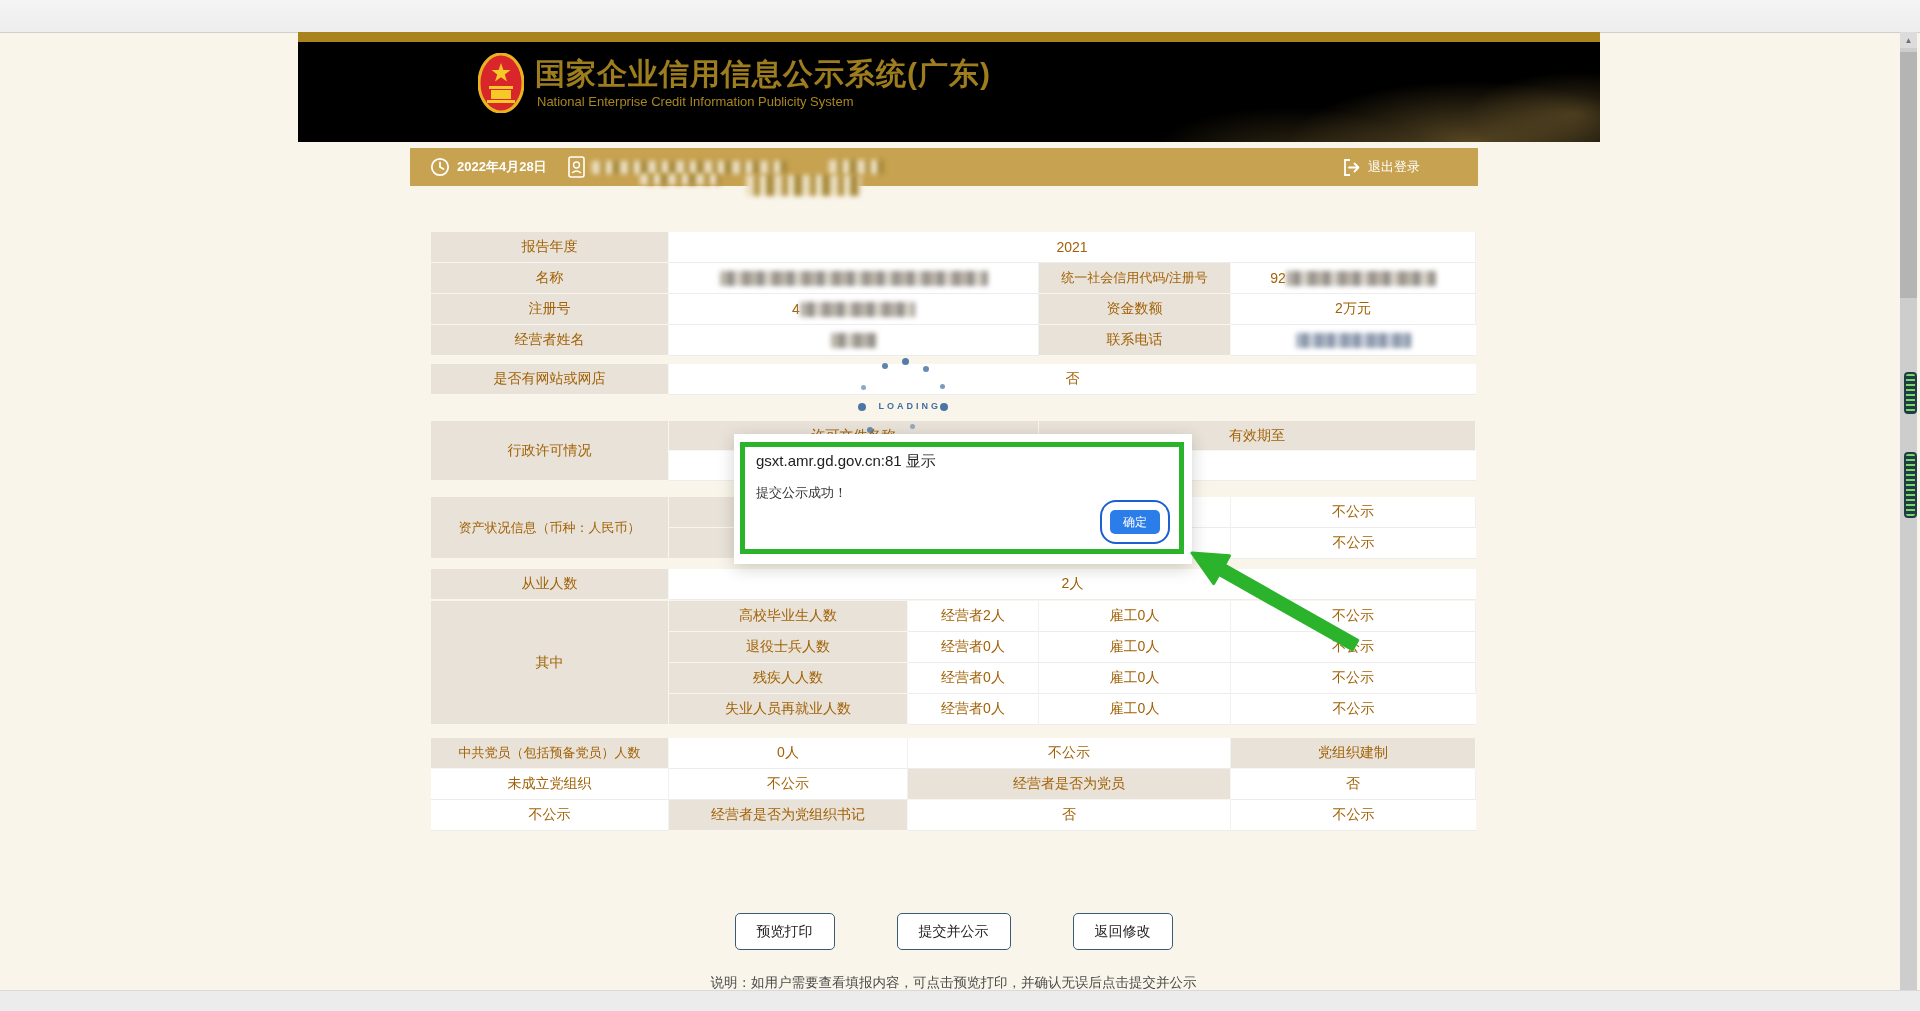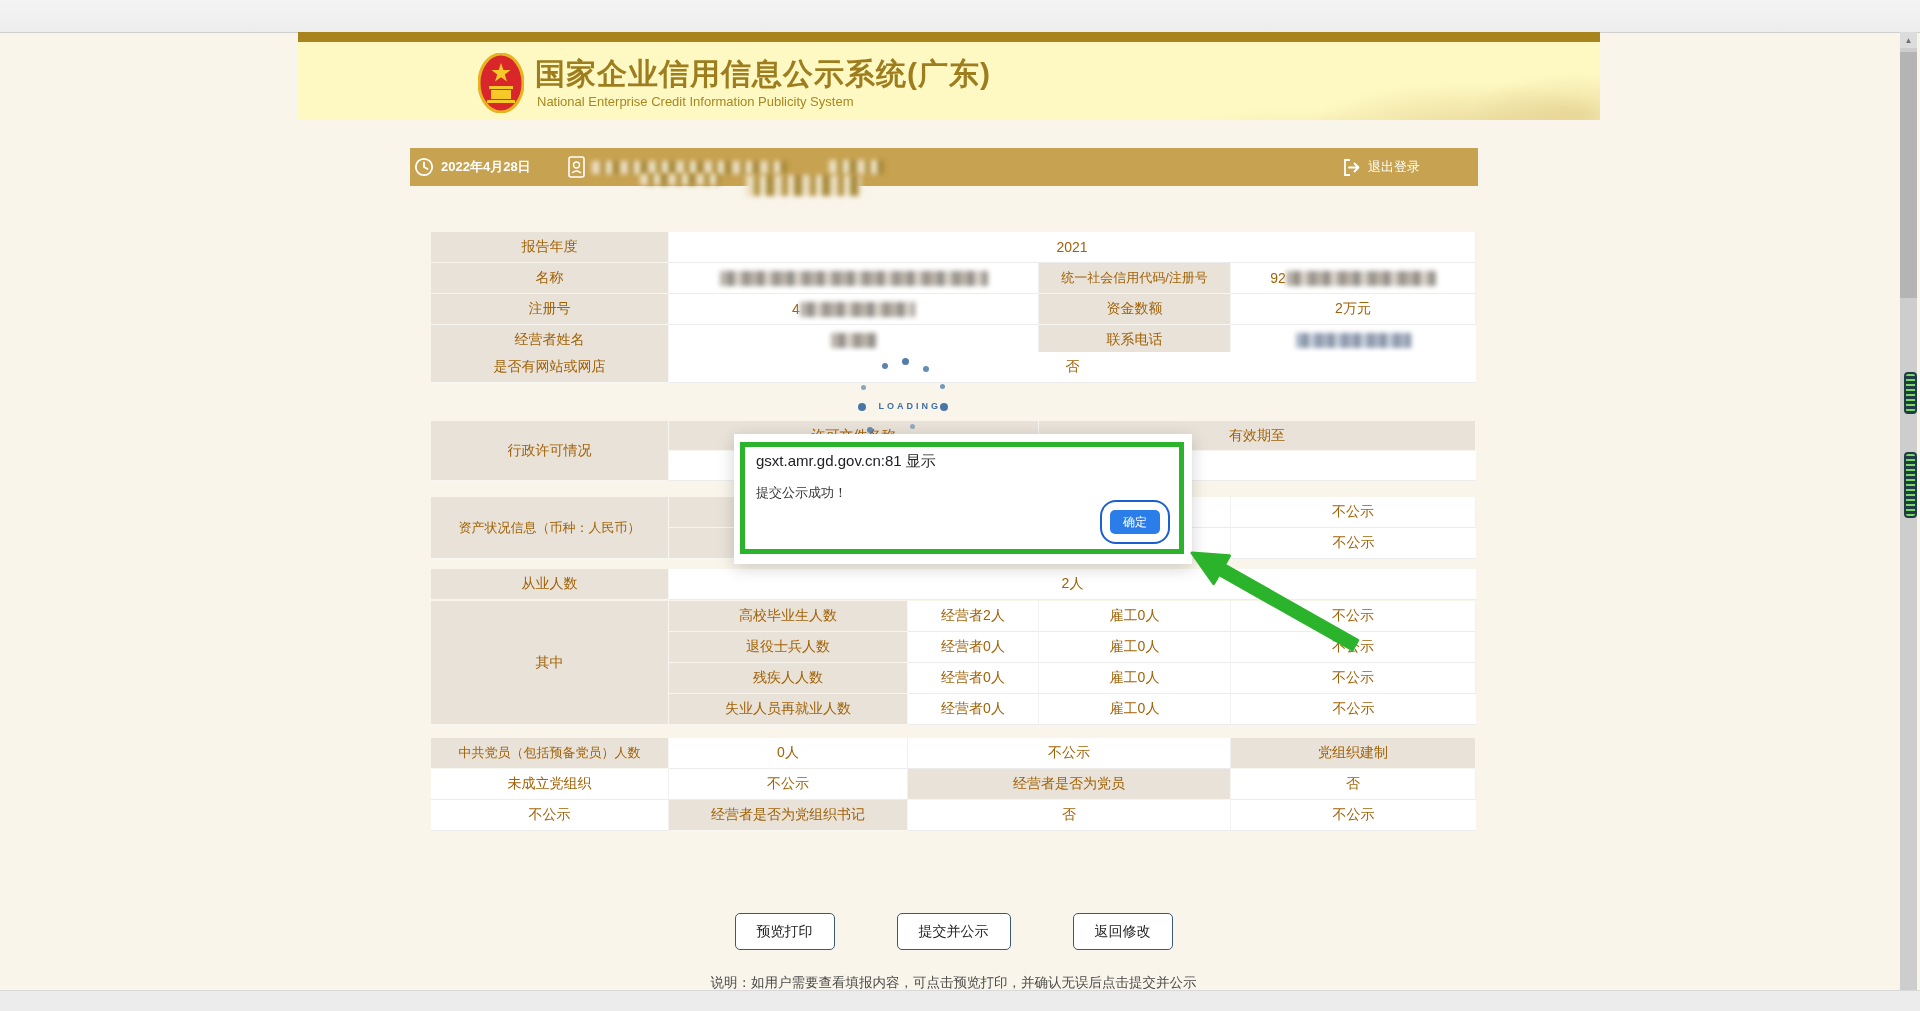--- a/index.html
+++ b/index.html
@@ -5,21 +5,21 @@
   html,body{margin:0;padding:0;}
   body{font-family:"Liberation Sans","DejaVu Sans",sans-serif;background:#f9f5ea;overflow:hidden;}
   #stage{position:relative;width:1920px;height:1011px;background:#f9f5ea;overflow:hidden;}
 
   
   .top-chrome{position:absolute;left:0;top:0;width:1920px;height:32px;background:linear-gradient(#f4f4f4,#ededed);border-bottom:1px solid #cfcfcf;}
   .bottom-chrome{position:absolute;left:0;top:990px;width:1920px;height:21px;background:#ececec;border-top:1px solid #d9d9d9;z-index:40;}
 
   
   .gold-strip{position:absolute;left:298px;top:32px;width:1302px;height:10px;background:#a9831c;}
-  .header{position:absolute;left:298px;top:42px;width:1302px;height:78px;background:#fef9c3;overflow:hidden;}
+  .header{position:absolute;left:298px;top:42px;width:1302px;height:100px;background:#000000;overflow:hidden;}
   .header-art{position:absolute;right:0;top:0;width:520px;height:120px;
     background:
       radial-gradient(ellipse 260px 90px at 75% 85%, rgba(197,160,80,.45), rgba(197,160,80,0) 70%),
       radial-gradient(ellipse 200px 70px at 40% 95%, rgba(197,160,80,.25), rgba(197,160,80,0) 70%),
       radial-gradient(ellipse 150px 60px at 95% 60%, rgba(197,160,80,.30), rgba(197,160,80,0) 70%);}
   .emblem{position:absolute;left:180px;top:11px;width:46px;height:60px;}
   .title-cn{position:absolute;left:237px;top:12px;font-size:30px;font-weight:bold;color:#9e7d1e;letter-spacing:1px;white-space:nowrap;}
   .title-en{position:absolute;left:239px;top:52px;font-size:13px;color:#a8871f;white-space:nowrap;}
 
   
@@ -88,21 +88,21 @@
       <polygon points="23,10 25.4,17 32.5,17 26.8,21.4 29,28.4 23,24.2 17,28.4 19.2,21.4 13.5,17 20.6,17" fill="#f6c928"></polygon>
       <rect x="11" y="33" width="24" height="3" fill="#f6c928"></rect>
       <rect x="13" y="37" width="20" height="9" fill="#f6c928"></rect>
       <rect x="9" y="47" width="28" height="3" fill="#f6c928"></rect>
     </svg>
     <div class="title-cn">国家企业信用信息公示系统(广东)</div>
     <div class="title-en">National Enterprise Credit Information Publicity System</div>
   </div>
 
   <div class="user-bar">
-    <div class="ub-item" style="left:4px;">
+    <div class="ub-item" style="left:20px;">
       <svg width="20" height="20" viewBox="0 0 20 20">
         <circle cx="10" cy="10" r="8.2" fill="none" stroke="#fff" stroke-width="1.8"></circle>
         <path d="M10 5.5 V10 L13.5 12" fill="none" stroke="#fff" stroke-width="1.8" stroke-linecap="round"></path>
       </svg>
       <span style="font-weight:bold;">2022年4月28日</span>
     </div>
     <div class="ub-item" style="left:158px;">
       <svg width="17" height="22" viewBox="0 0 17 22">
         <rect x="1" y="1" width="15" height="20" rx="2" fill="none" stroke="#fff" stroke-width="1.6"></rect>
         <circle cx="8.5" cy="9" r="3" fill="none" stroke="#fff" stroke-width="1.4"></circle>
@@ -147,21 +147,21 @@
     <div class="cell lbl">经营者姓名</div>
     <div class="cell">
         <span class="mosaic m-warm" style="width:46px;height:15px;"></span>
       </div>
     <div class="cell lbl">联系电话</div>
     <div class="cell">
         <span class="mosaic m-blue" style="width:115px;height:15px;"></span>
       </div>
   </div>
 
-  <div class="sec" style="top:352px;grid-template-columns:238px 807px;">
+  <div class="sec" style="top:364px;grid-template-columns:238px 807px;">
     <div class="cell lbl">是否有网站或网店</div>
     <div class="cell">否</div>
   </div>
 
   <div class="sec" style="top:421px;grid-auto-rows:30px;grid-template-columns:238px 370px 437px;">
     <div class="cell lbl" style="grid-row:1/3;">行政许可情况</div>
     <div class="cell lbl">许可文件名称</div>
     <div class="cell lbl">有效期至</div>
     <div class="cell"></div>
     <div class="cell"></div>

